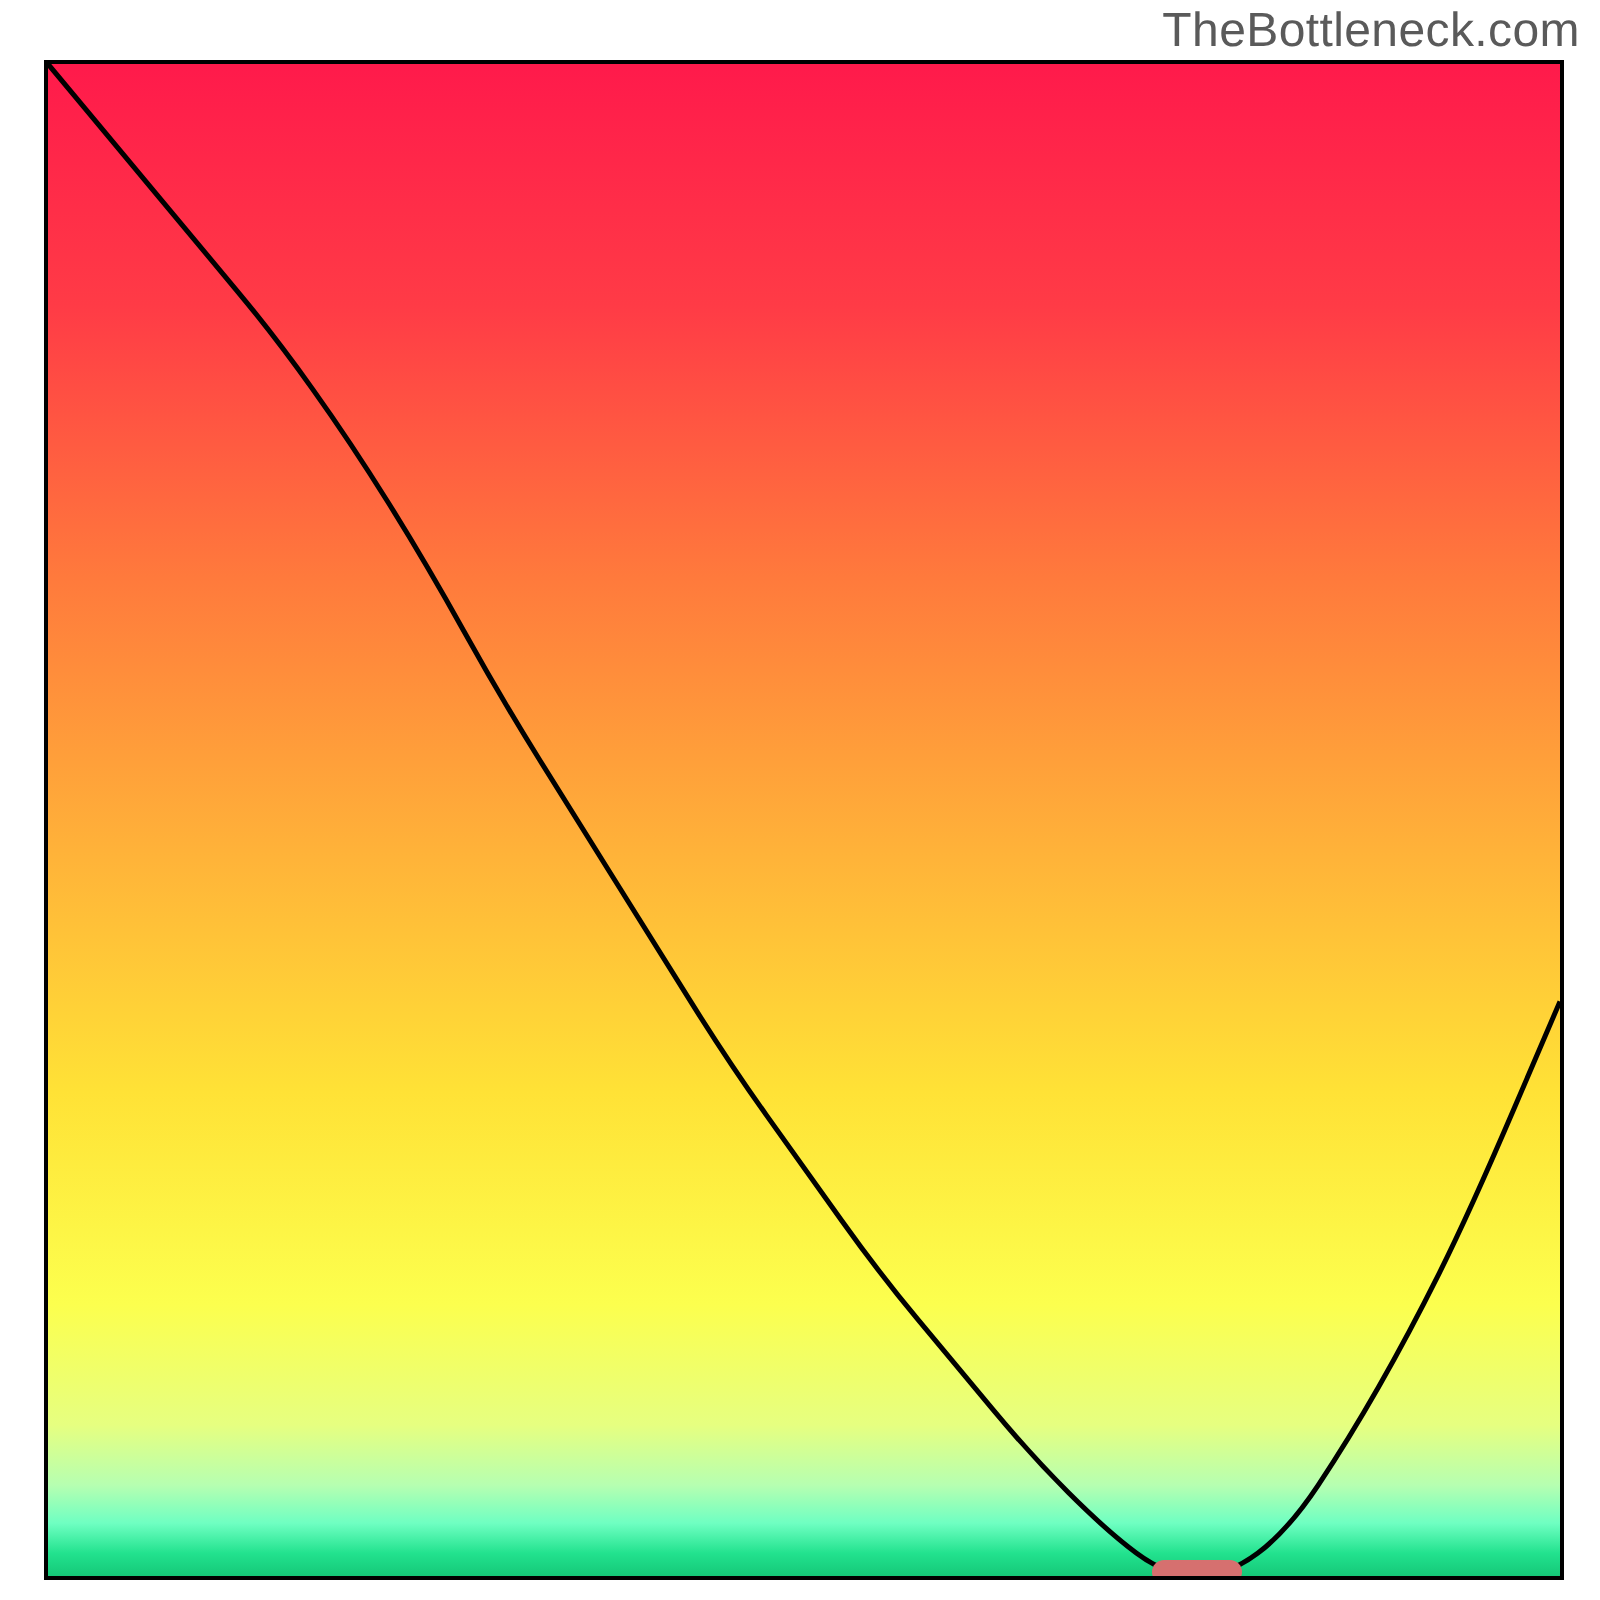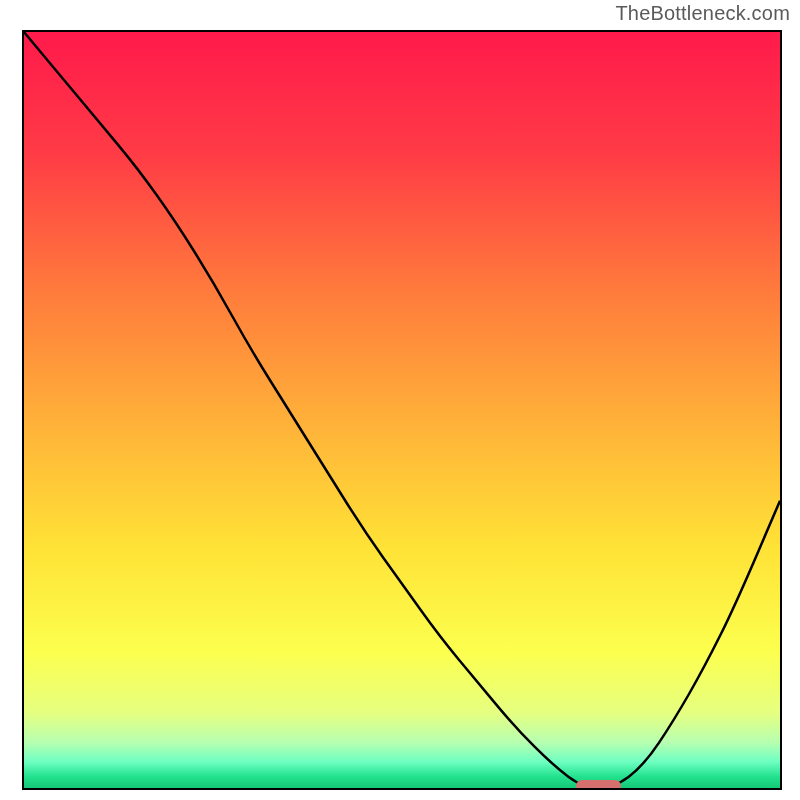--- a/index.html
+++ b/index.html
@@ -13,21 +13,21 @@
   .chart-wrap {
     position: relative;
     width: 800px;
     height: 800px;
   }
   .attribution {
     position: absolute;
     top: 2px;
     right: 10px;
     font-family: Arial, Helvetica, sans-serif;
-    font-size: 20px;
+    font-size: 24px;
     font-weight: 400;
     color: #5a5a5a;
     letter-spacing: 0.2px;
     z-index: 10;
   }
   .plot-area {
     position: absolute;
     top: 30px;
     left: 22px;
     width: 760px;

